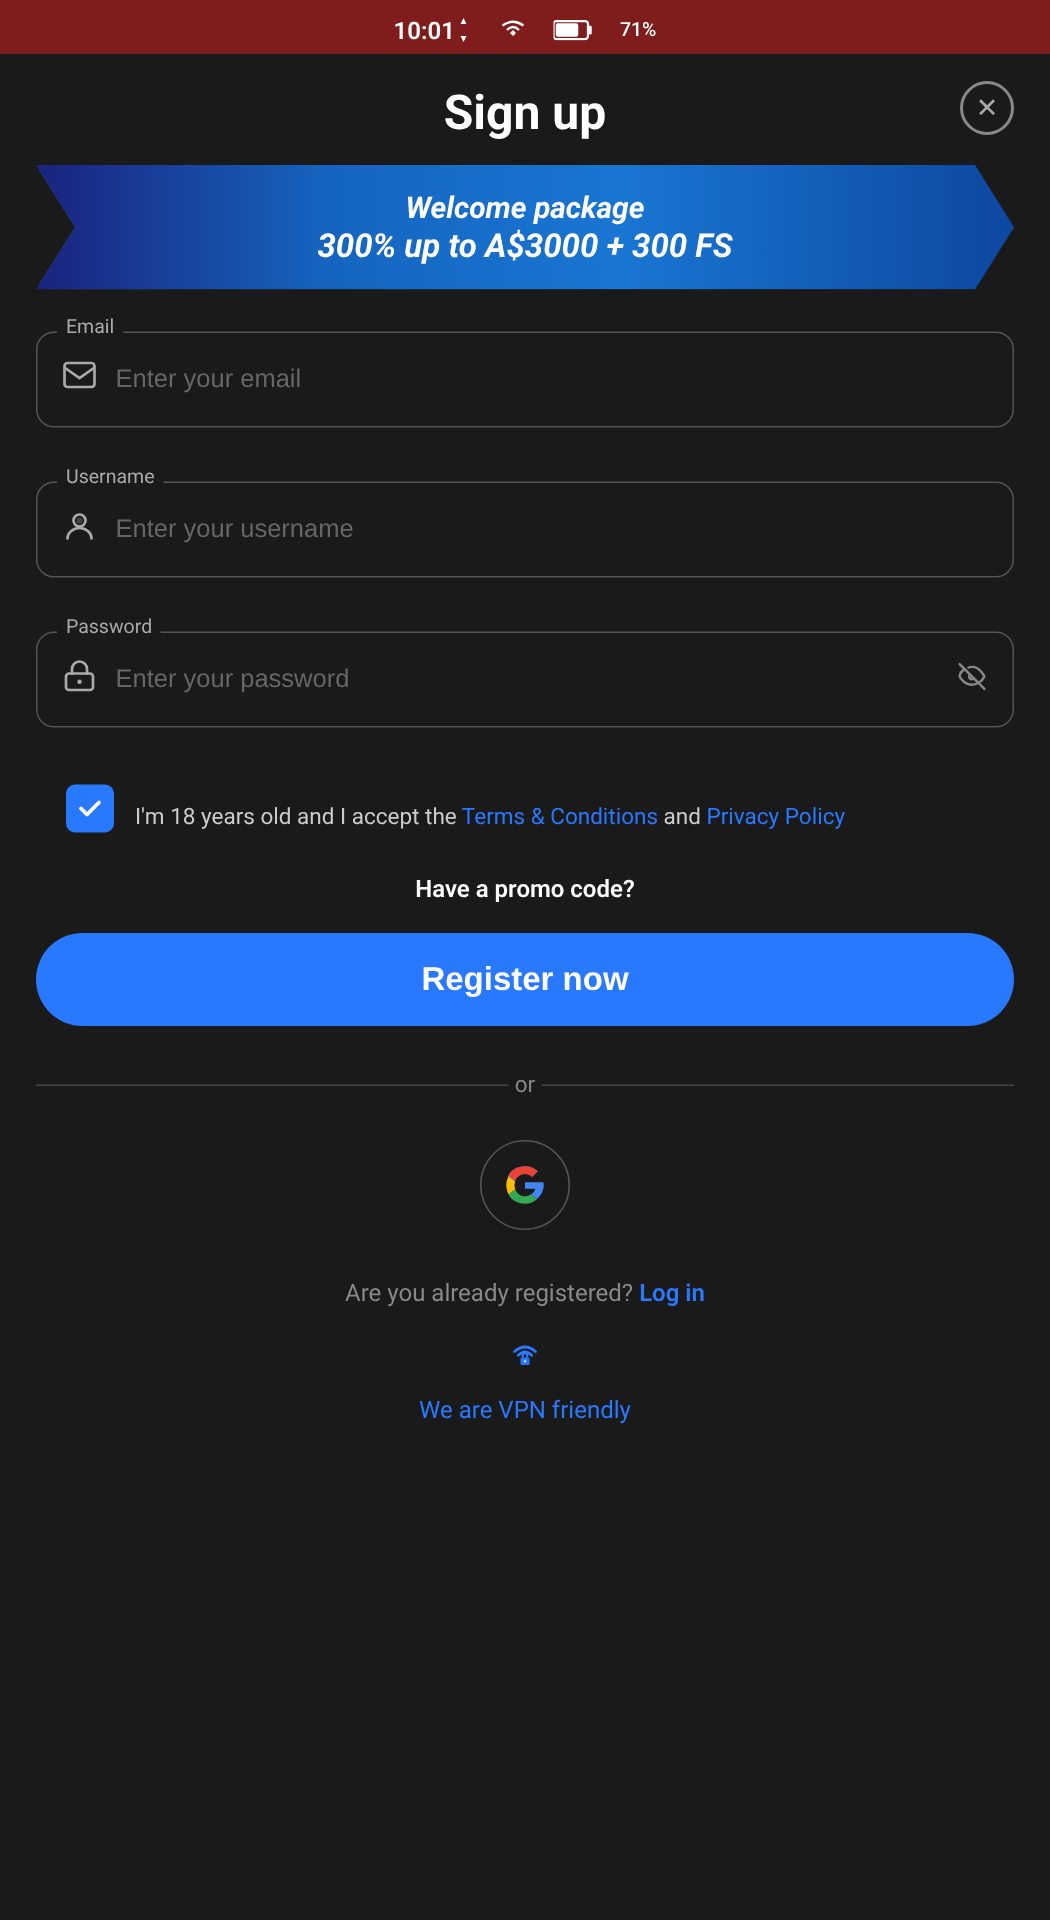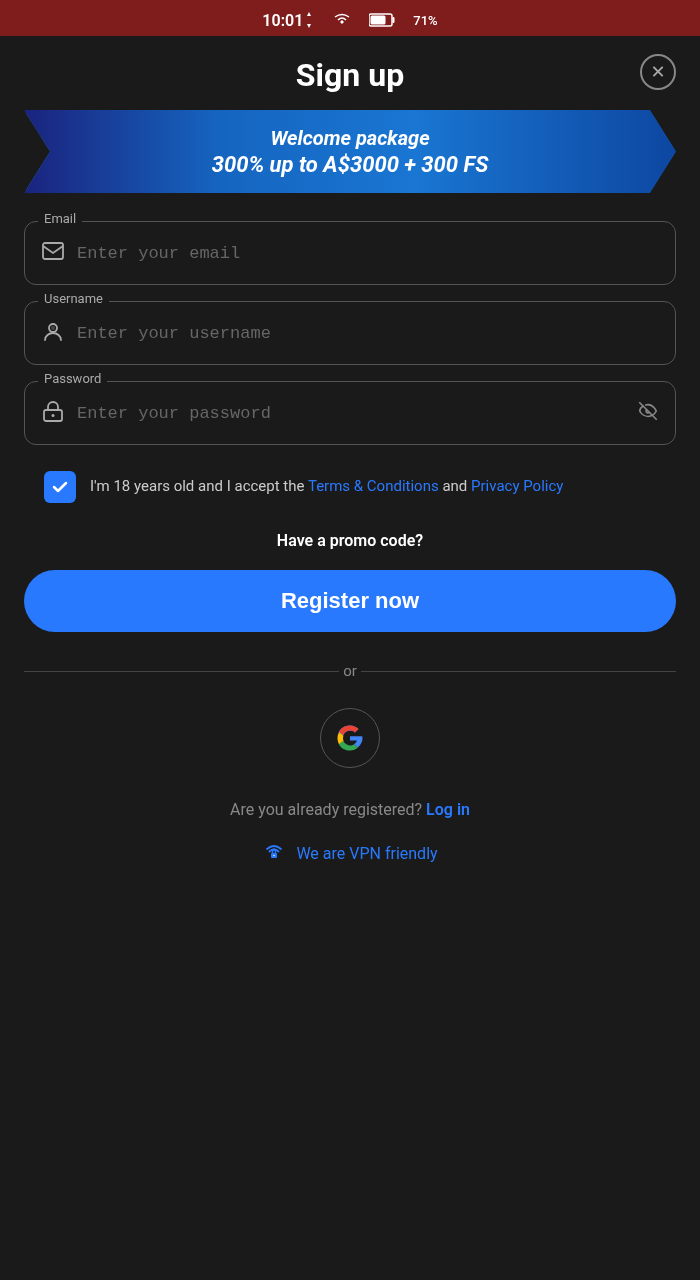--- a/index.html
+++ b/index.html
@@ -108,21 +108,21 @@
       font-weight: 700;
       font-style: italic;
       color: #ffffff;
       display: block;
       margin-top: 2px;
     }
 
     
     .field-group {
       position: relative;
-      margin-bottom: 16px;
+      margin-bottom: 36px;
     }
     .field-label {
       position: absolute;
       top: -10px;
       left: 14px;
       background: #1a1a1a;
       padding: 0 6px;
       font-size: 13px;
       color: #aaa;
       z-index: 1;
@@ -142,35 +142,35 @@
       color: #aaa;
       flex-shrink: 0;
     }
     .field-input {
       flex: 1;
       background: transparent;
       border: none;
       outline: none;
       font-size: 17px;
       color: #888;
-      font-family: Liberation Mono, monospace;
+      font-family: Liberation Sans, sans-serif;
     }
     .field-input::placeholder {
       color: #666;
     }
     .eye-icon {
       color: #888;
       font-size: 20px;
       cursor: pointer;
     }
 
     
     .checkbox-row {
       display: flex;
-      align-items: center;
+      align-items: flex-end;
       gap: 14px;
       margin: 24px 0 28px;
       padding-left: 20px;
     }
     .checkbox {
       width: 32px;
       height: 32px;
       border-radius: 6px;
       background: #2979ff;
       border: none;
@@ -274,20 +274,21 @@
 
     
     .vpn-row {
       display: flex;
       align-items: center;
       justify-content: center;
       gap: 10px;
       font-size: 16px;
       color: #2979ff;
       cursor: pointer;
+      flex-direction: column;
     }
     .vpn-icon {
       font-size: 20px;
     }
   </style>
 </head>
 <body>
 
 <div class="status-bar">
   <span class="status-time">10:01</span>

